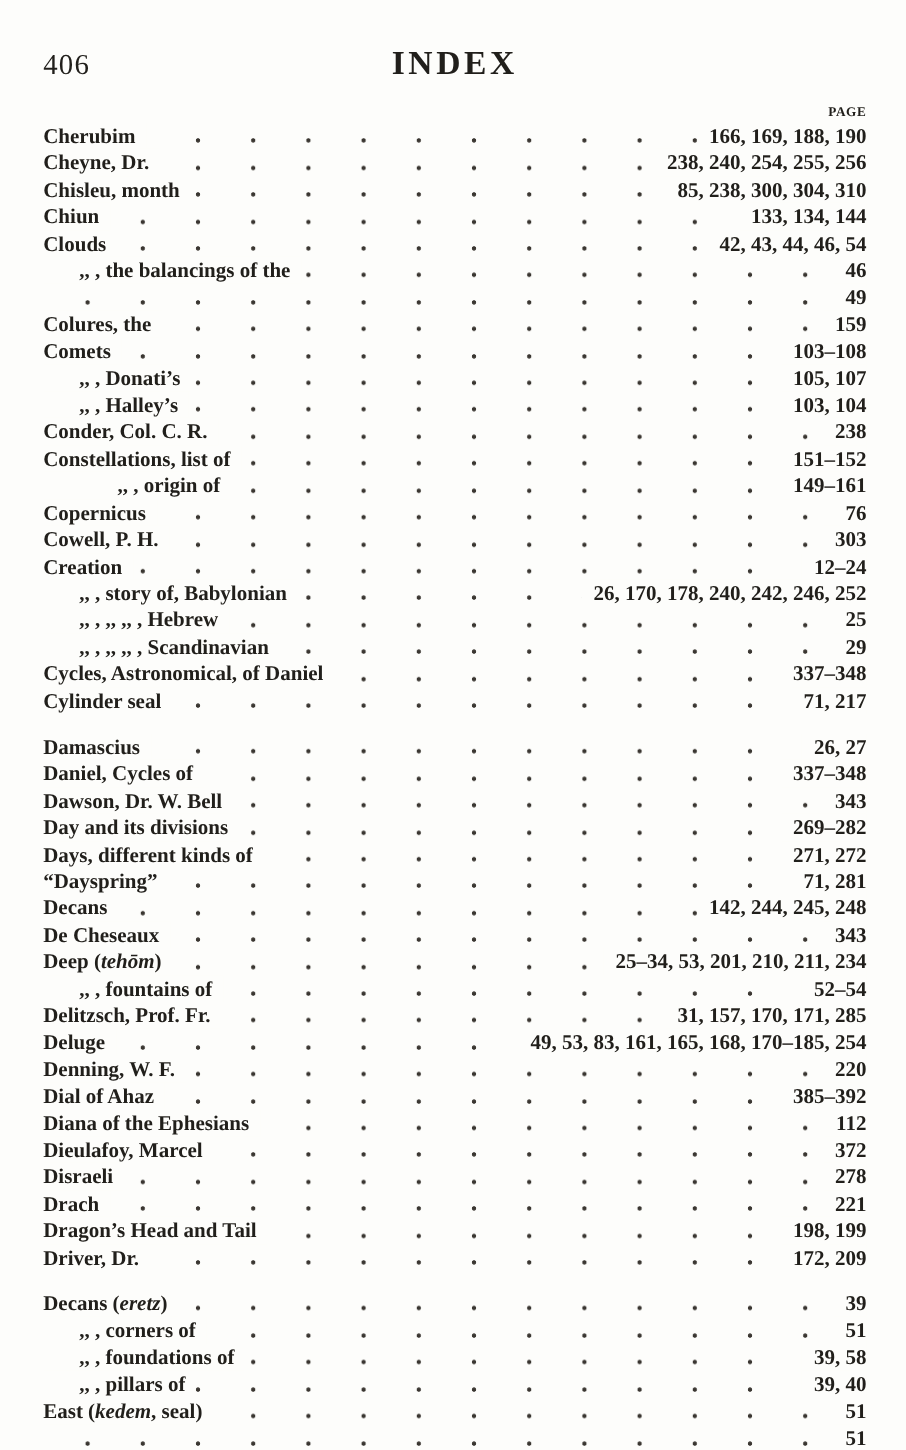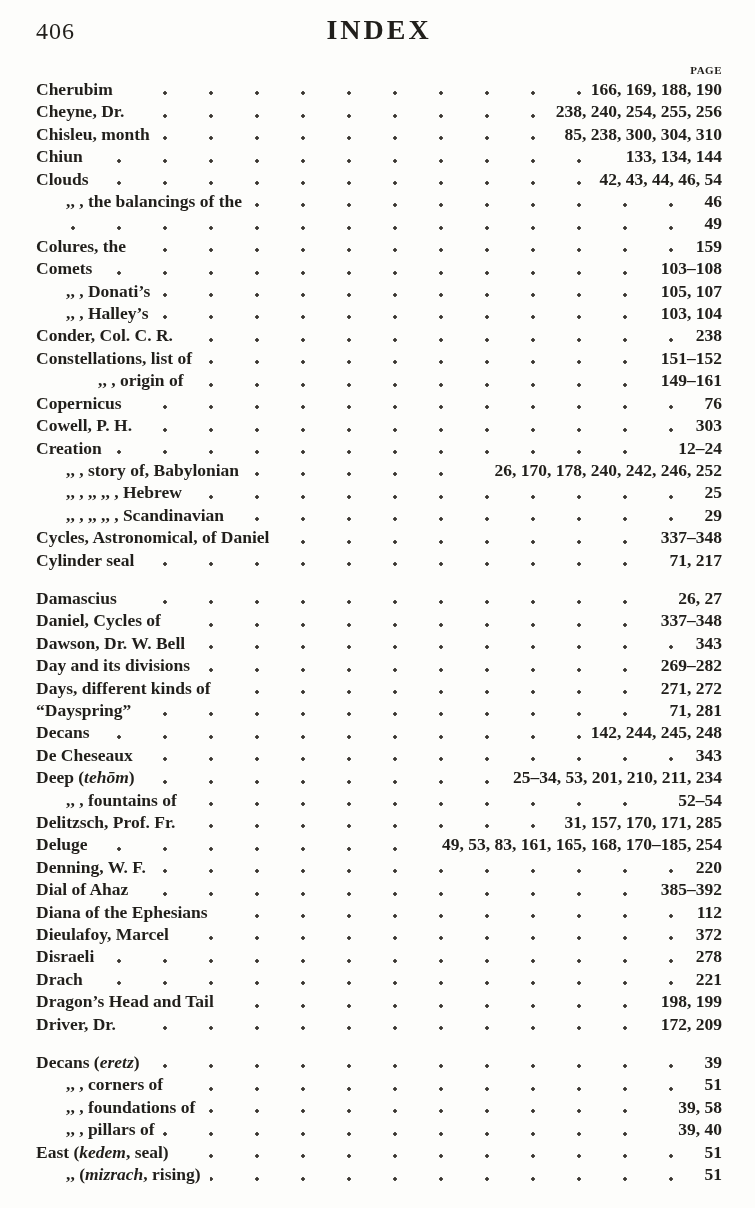--- a/index.html
+++ b/index.html
@@ -6,21 +6,21 @@
     --paper:#fdfdfb;
     --ink:#211f1b;
     --dot:#3a3631;
   }
   html,body{margin:0;padding:0;background:var(--paper);}
   body{color:var(--ink);font-family:"Liberation Serif","DejaVu Serif",serif;}
   .page{
     width:755px;height:1208px;box-sizing:border-box;
     padding:14px 33px 0 36px;overflow:hidden;position:relative;
   }
-  .header{position:relative;height:48px;}
+  .header{position:relative;height:48px;margin-top:24px;}
   .page-number{position:absolute;left:0;top:4px;font-size:24px;letter-spacing:1px;}
   .page-title{position:absolute;left:0;right:0;top:0;text-align:center;font-size:28px;font-weight:700;letter-spacing:3px;}
   .column-header{text-align:right;font-size:11px;letter-spacing:.5px;height:15px;line-height:15px;margin-top:1px;font-weight:700;}
   .entries{font-size:17.5px;font-weight:bold;}
   .entry-row{
     display:flex;align-items:baseline;line-height:22.4px;
     background-image:radial-gradient(circle,var(--dot) 1.5px,transparent 2.1px);
     background-size:46px 4px;background-repeat:repeat-x;
     background-position:left 14px bottom 5px;
   }
@@ -224,17 +224,16 @@
       </div>
       <div class="entry-row indent-1">
         <span class="entry-label">,, , pillars of</span>
         <span class="entry-pages">39, 40</span>
       </div>
       <div class="entry-row indent-0">
         <span class="entry-label"><span>East (</span><i>kedem</i><span>, seal)</span></span>
         <span class="entry-pages">51</span>
       </div>
       <div class="entry-row indent-1">
-        <span class="entry-label"><span>,, (</span><i>mizrach</i><span>, rising)</span></span>
         <span class="entry-pages">51</span>
       </div>
     </div>
 </div>
 
 </body></html>

